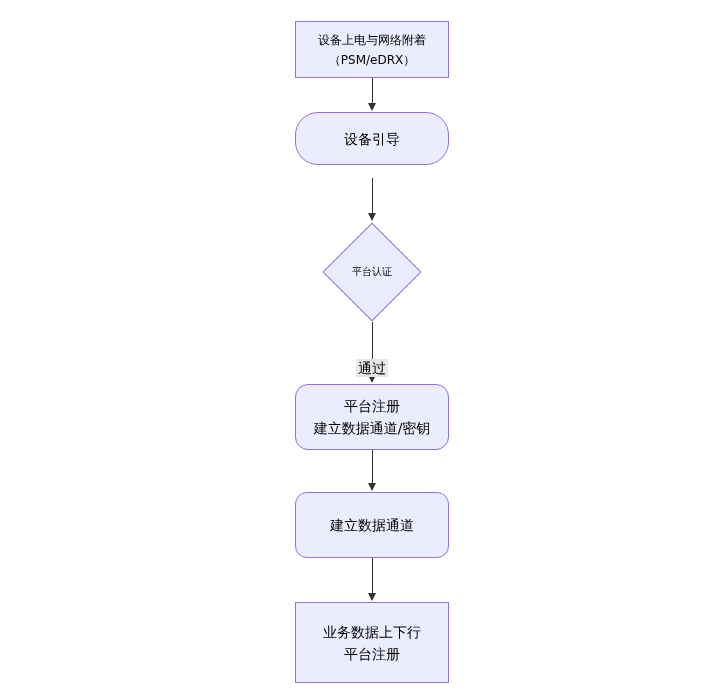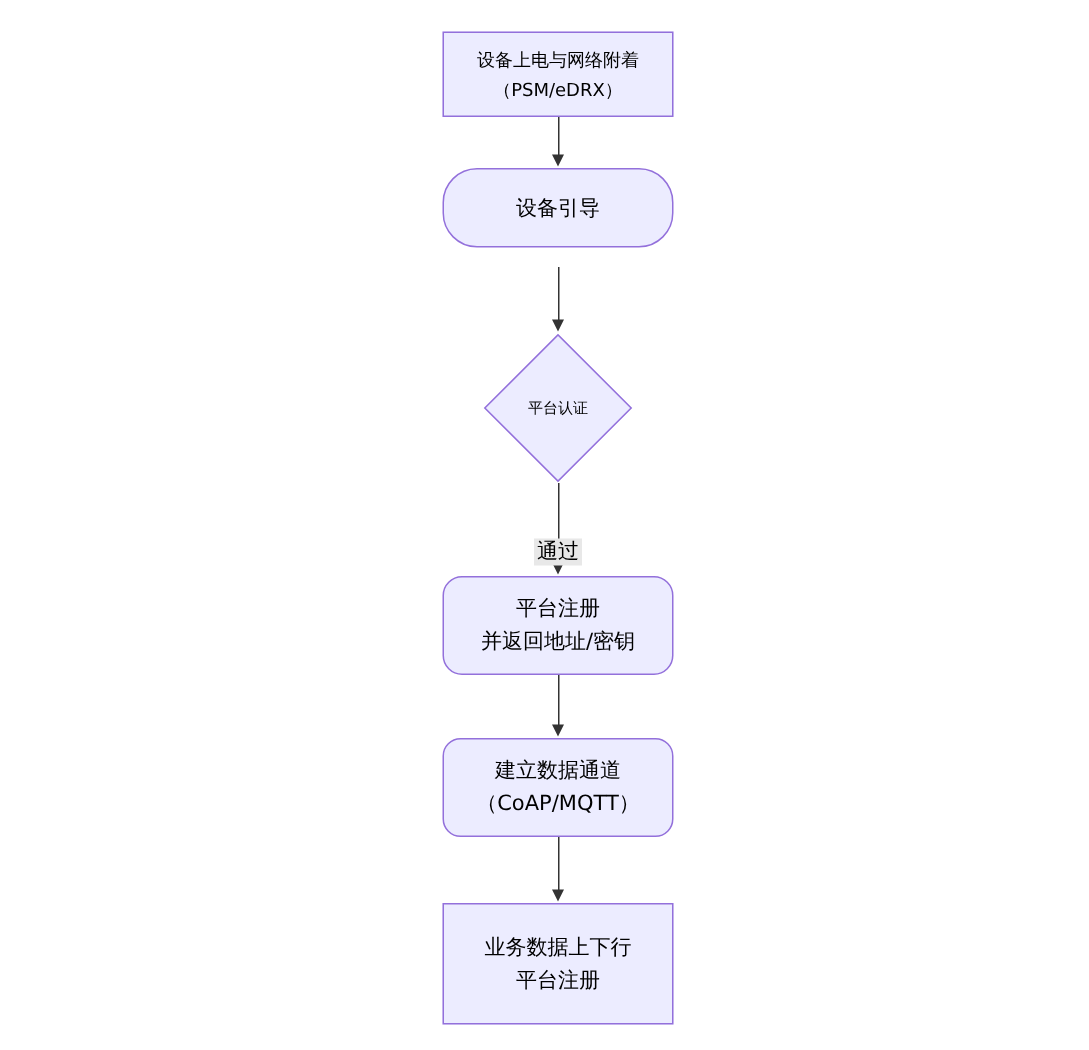--- a/index.html
+++ b/index.html
@@ -140,31 +140,30 @@
   </div>
 
   <div class="edge pos-e3">
     <div class="shaft"></div>
     <div class="head"></div>
   </div>
   <span class="edge-label">通过</span>
 
   <div class="node pos-d">
     <span class="line">平台注册</span>
-    <span class="line">并返回地址/密钥</span>
+    <span class="line">建立数据通道/密钥</span>
   </div>
 
   <div class="edge pos-e4">
     <div class="shaft"></div>
     <div class="head"></div>
   </div>
 
   <div class="node pos-e">
     <span class="line">建立数据通道</span>
-    <span class="line">（CoAP/MQTT）</span>
   </div>
 
   <div class="edge pos-e5">
     <div class="shaft"></div>
     <div class="head"></div>
   </div>
 
   <div class="node pos-f">
     <span class="line">业务数据上下行</span>
     <span class="line">平台注册</span>

